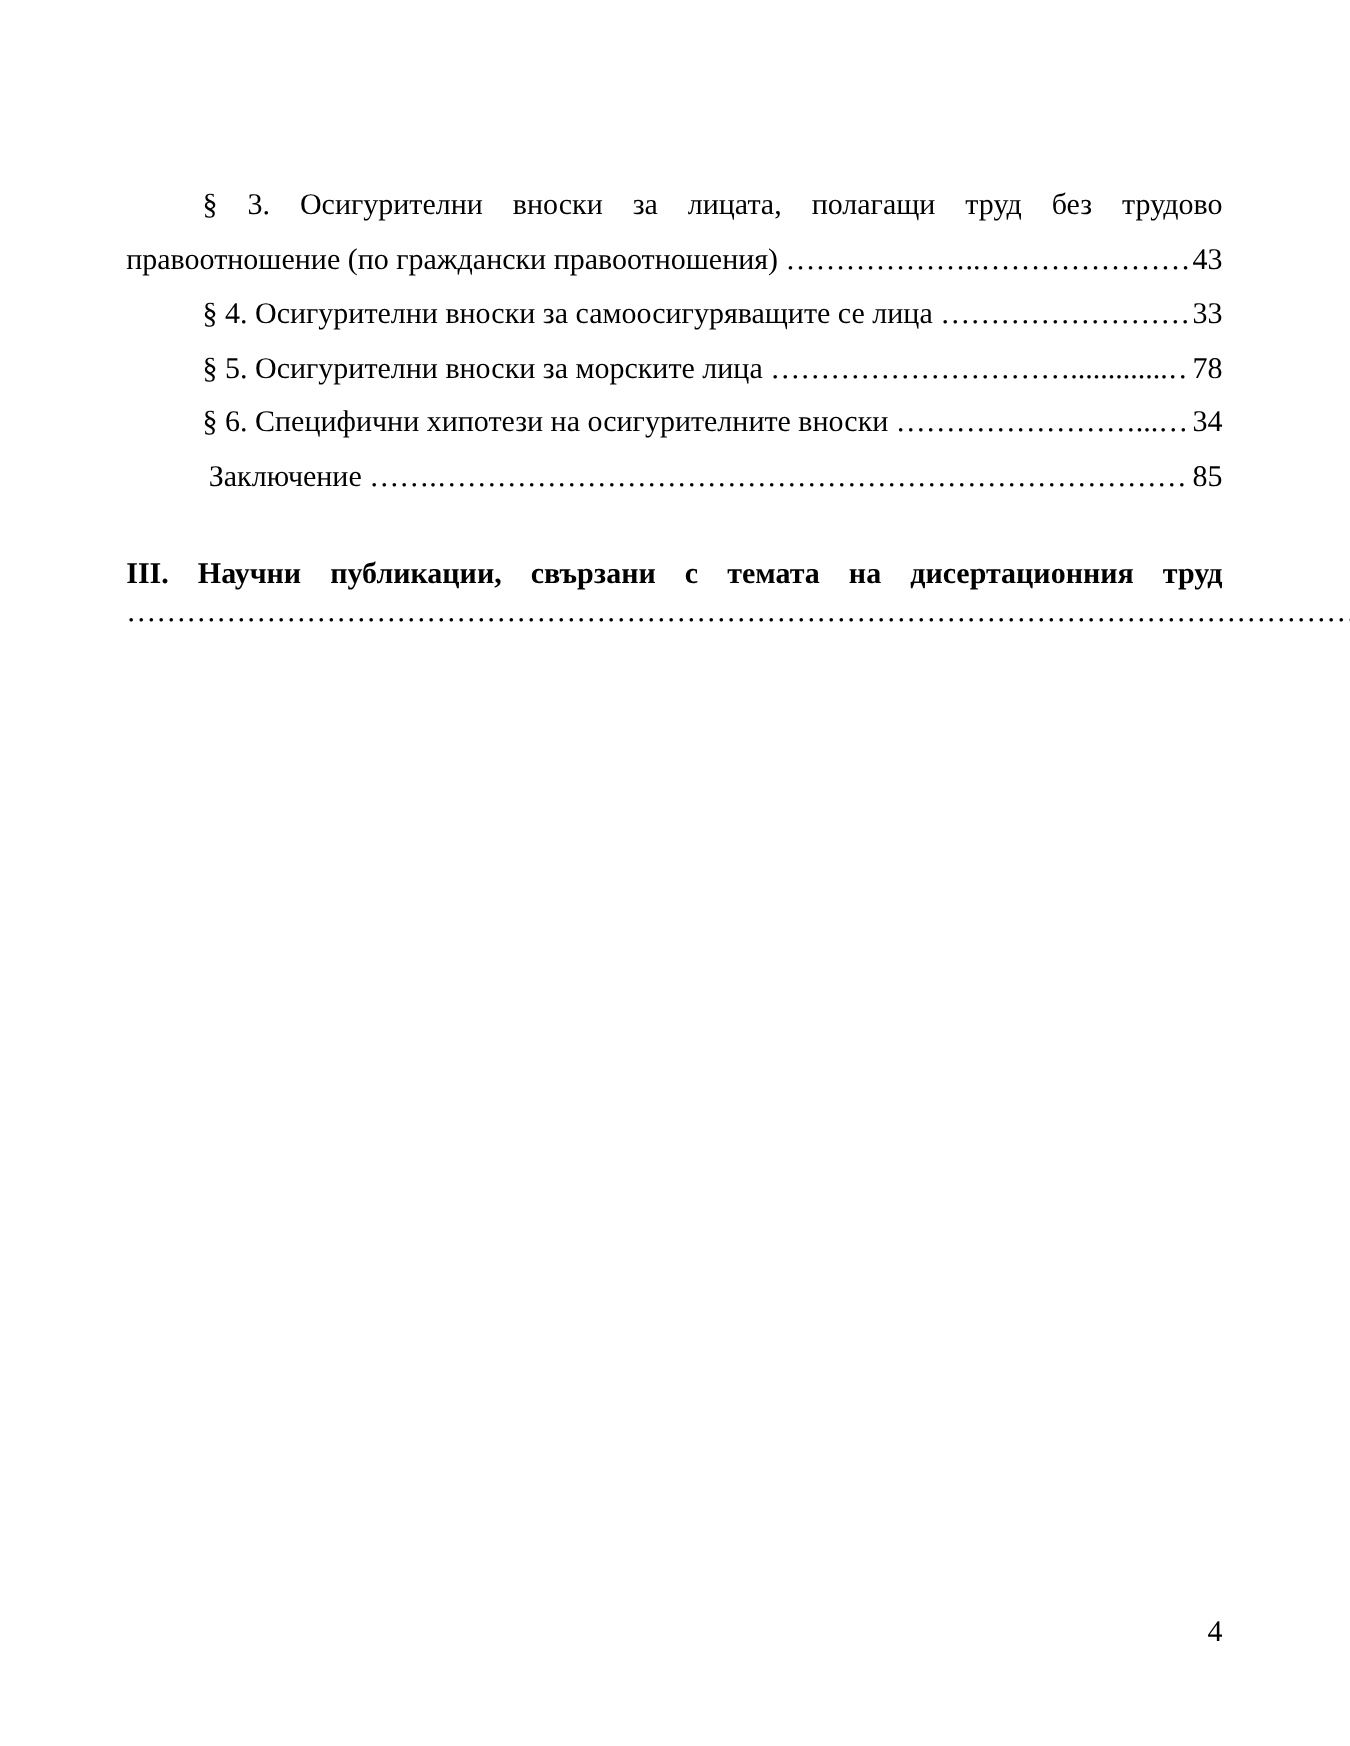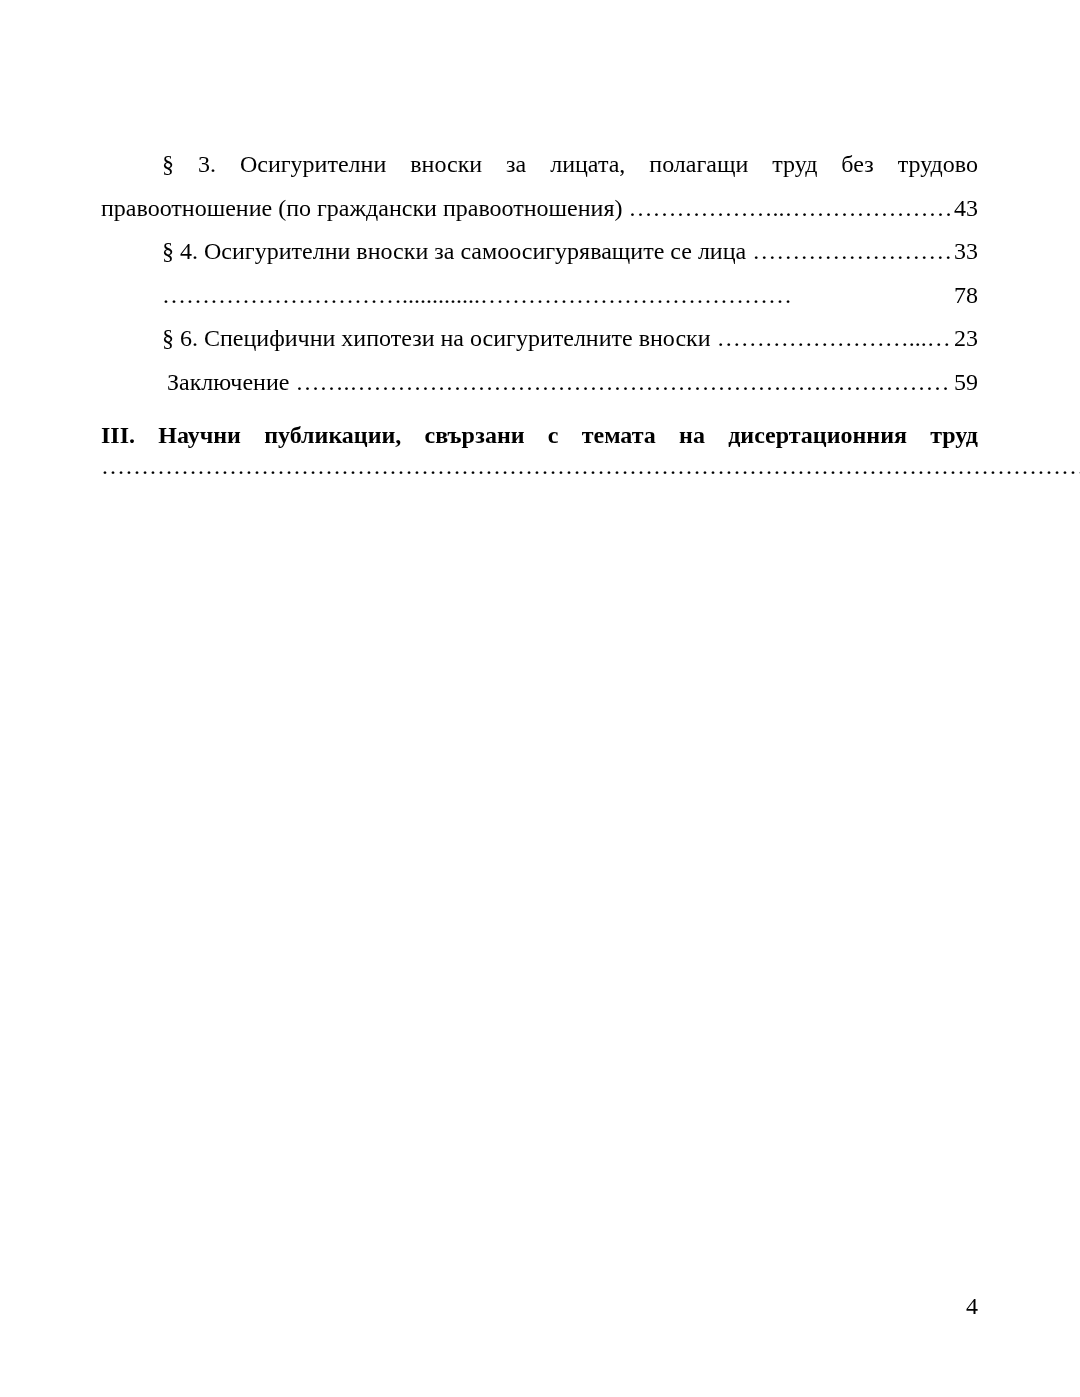--- a/index.html
+++ b/index.html
@@ -49,21 +49,21 @@
     overflow: hidden;
     white-space: nowrap;
   }
   .trow .pg {
     flex: 0 0 auto;
     padding-left: 3px;
   }
   .ind1 { padding-left: 61px; }
   .ind2 { padding-left: 66px; justify-content: flex-end; }
   .section-iii {
-    margin-top: 16px;
+    margin-top: 40px;
   }
   .section-iii .heading {
     font-weight: bold;
     line-height: 31px;
     text-align: justify;
     text-align-last: justify;
   }
   .section-iii .wraprow {
     display: flex;
     align-items: baseline;
@@ -95,34 +95,35 @@
       <span class="pg" style="padding-left:0;">43</span>
     </div>
 
     <div class="trow ind1">
       <span class="t">§ 4. Осигурителни вноски за самоосигуряващите се лица </span>
       <span class="leader">………………………………………………………………</span>
       <span class="pg">33</span>
     </div>
 
     <div class="trow ind1">
+      <span class="t">§ 5. Осигурителни вноски за морските лица </span>
       <span class="leader">………………………….............…………………………………</span>
       <span class="pg">78</span>
     </div>
 
     <div class="trow ind1">
       <span class="t">§ 6. Специфични хипотези на осигурителните вноски </span>
       <span class="leader">……………………...…………………………………………</span>
-      <span class="pg">23</span>
+      <span class="pg">34</span>
     </div>
 
     <div class="trow ind2">
       <span class="t">Заключение </span>
       <span class="leader">…….………………………………………………………………………...…………</span>
-      <span class="pg">59</span>
+      <span class="pg">85</span>
     </div>
 
     <div class="section-iii">
       <div class="heading">
         <span>III. Научни публикации, свързани с темата на дисертационния труд</span>
       </div>
       <div class="wraprow">
         <span class="leader">…………………………………………………………………………………………………………………</span>
 
       </div>

